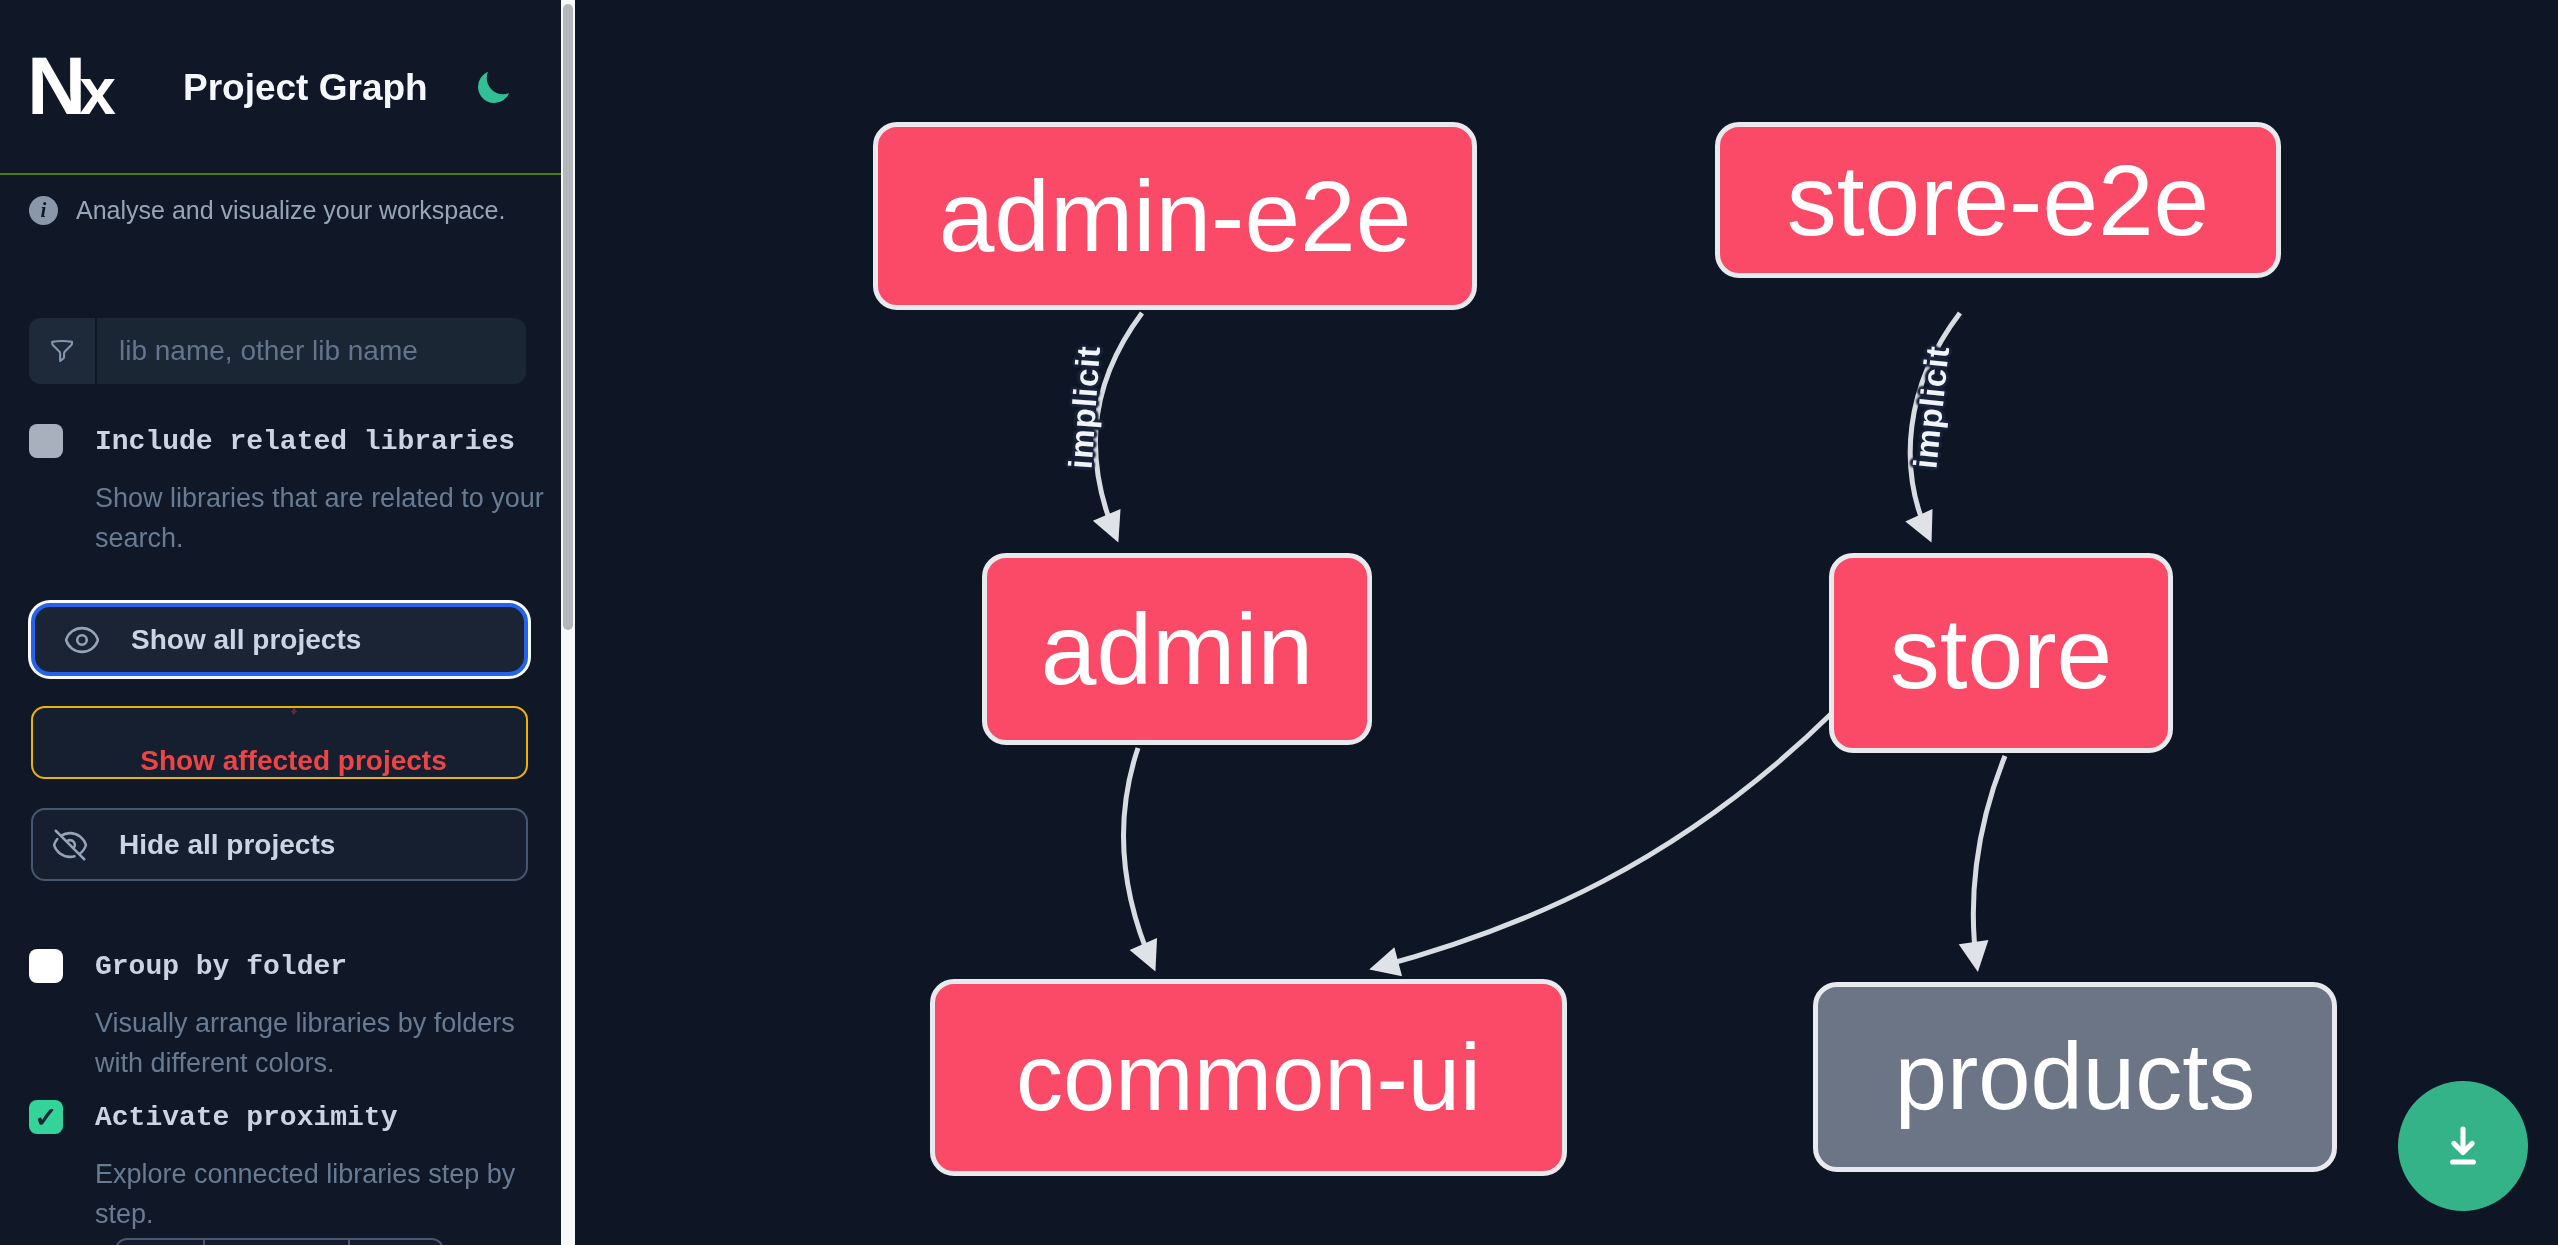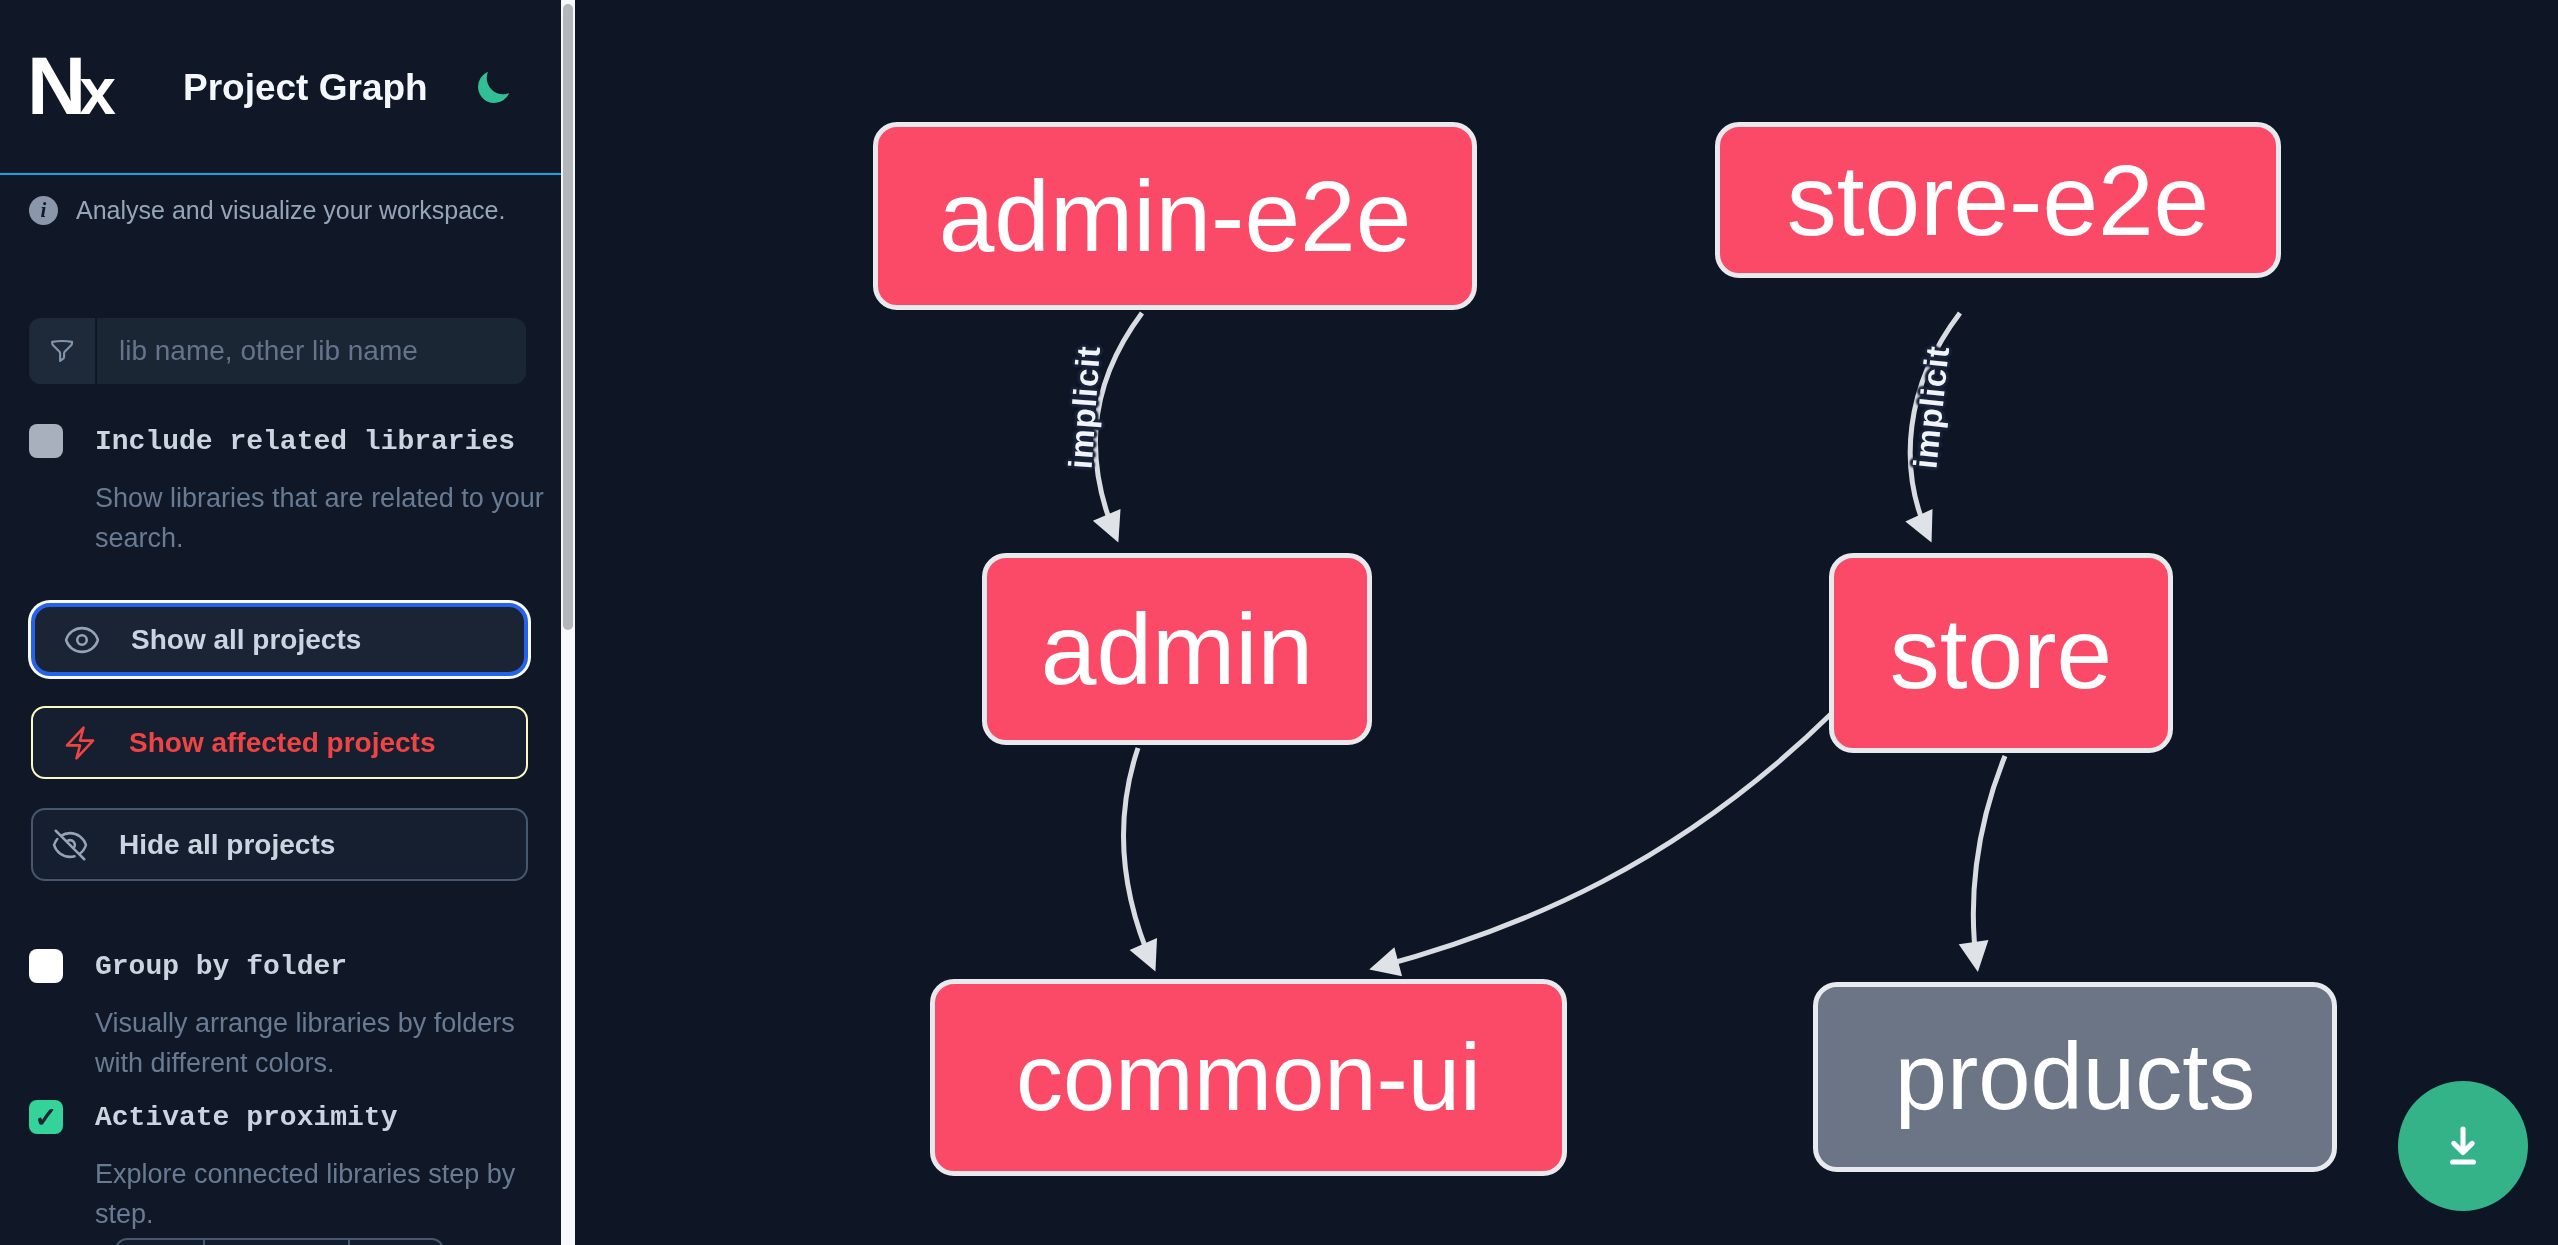--- a/index.html
+++ b/index.html
@@ -1,21 +1,21 @@
 <!DOCTYPE html>
 <html><head>
 <meta charset="utf-8">
 <style>
   html,body{margin:0;padding:0;background:#0e1625;}
   .app{position:relative;width:2558px;height:1245px;overflow:hidden;
        font-family:"Liberation Sans",sans-serif;background:#0e1625;color:#e2e8f0;}
 
   
   .sidebar{position:absolute;left:0;top:0;width:561px;height:1245px;background:#101827;}
-  .sb-header{position:relative;height:173px;border-bottom:2px solid #0ea5e9;text-decoration:underline;}
+  .sb-header{position:relative;height:173px;border-bottom:2px solid #4d7c0f;text-decoration:underline;}
   .nx-logo{position:absolute;left:27px;top:40px;width:110px;height:92px;color:#ffffff;
            font-weight:800;font-size:82px;letter-spacing:-7px;line-height:92px;}
   .nx-logo .x{font-size:66px;}
   .sb-title{position:absolute;left:183px;top:67px;font-size:37px;font-weight:700;color:#f4f7fb;}
   .moon{position:absolute;left:473px;top:68px;width:40px;height:40px;}
   .tagline-row{position:absolute;left:29px;top:196px;display:flex;align-items:center;gap:18px;}
   .info-icon{width:29px;height:29px;border-radius:50%;background:#8a97aa;color:#101b2d;
              display:flex;align-items:center;justify-content:center;
              font-family:"Liberation Serif",serif;font-weight:700;font-style:italic;font-size:21px;}
   .tagline{font-size:25px;color:#97a5b8;}
@@ -40,21 +40,21 @@
         display:flex;align-items:center;justify-content:center;color:#1d2634;font-size:28px;font-weight:700;}
   .chk-label{font-size:28px;font-weight:700;color:#cbd5e1;font-family:Liberation Mono, monospace;}
   .chk-desc{margin:20px 0 0 66px;width:452px;font-size:27px;line-height:40px;color:#697b93;}
 
   
   .act-btn{position:absolute;left:31px;width:497px;height:73px;border-radius:14px;
            display:flex;align-items:center;gap:30px;padding:0 0 0 28px;box-sizing:border-box;
            background:#151f30;cursor:pointer;}
   .act-btn .lbl{font-size:28px;font-weight:700;color:#cbd5e1;}
   .btn-show-all{border:4px solid #2563eb;box-shadow:0 0 0 3px #f8fafc;background:#1a2435;}
-  .btn-affected{border:2px solid #fef9c3;}
+  .btn-affected{border:2px solid #eab308;flex-direction:column;}
   .btn-affected .lbl{color:#ef4444;}
   .btn-hide{border:2px solid #46576e;}
   .icon24{width:38px;height:38px;}
 
   
   .stepper{position:absolute;left:115px;top:1238px;width:325px;height:40px;background:#141d2e;
            border:2px solid #46576e;border-radius:12px;display:flex;}
   .stepper .seg{border-right:2px solid #46576e;}
   .stepper .seg:last-child{border-right:none;}
   .seg1{width:86px;} .seg2{width:143px;} .seg3{flex:1;}

